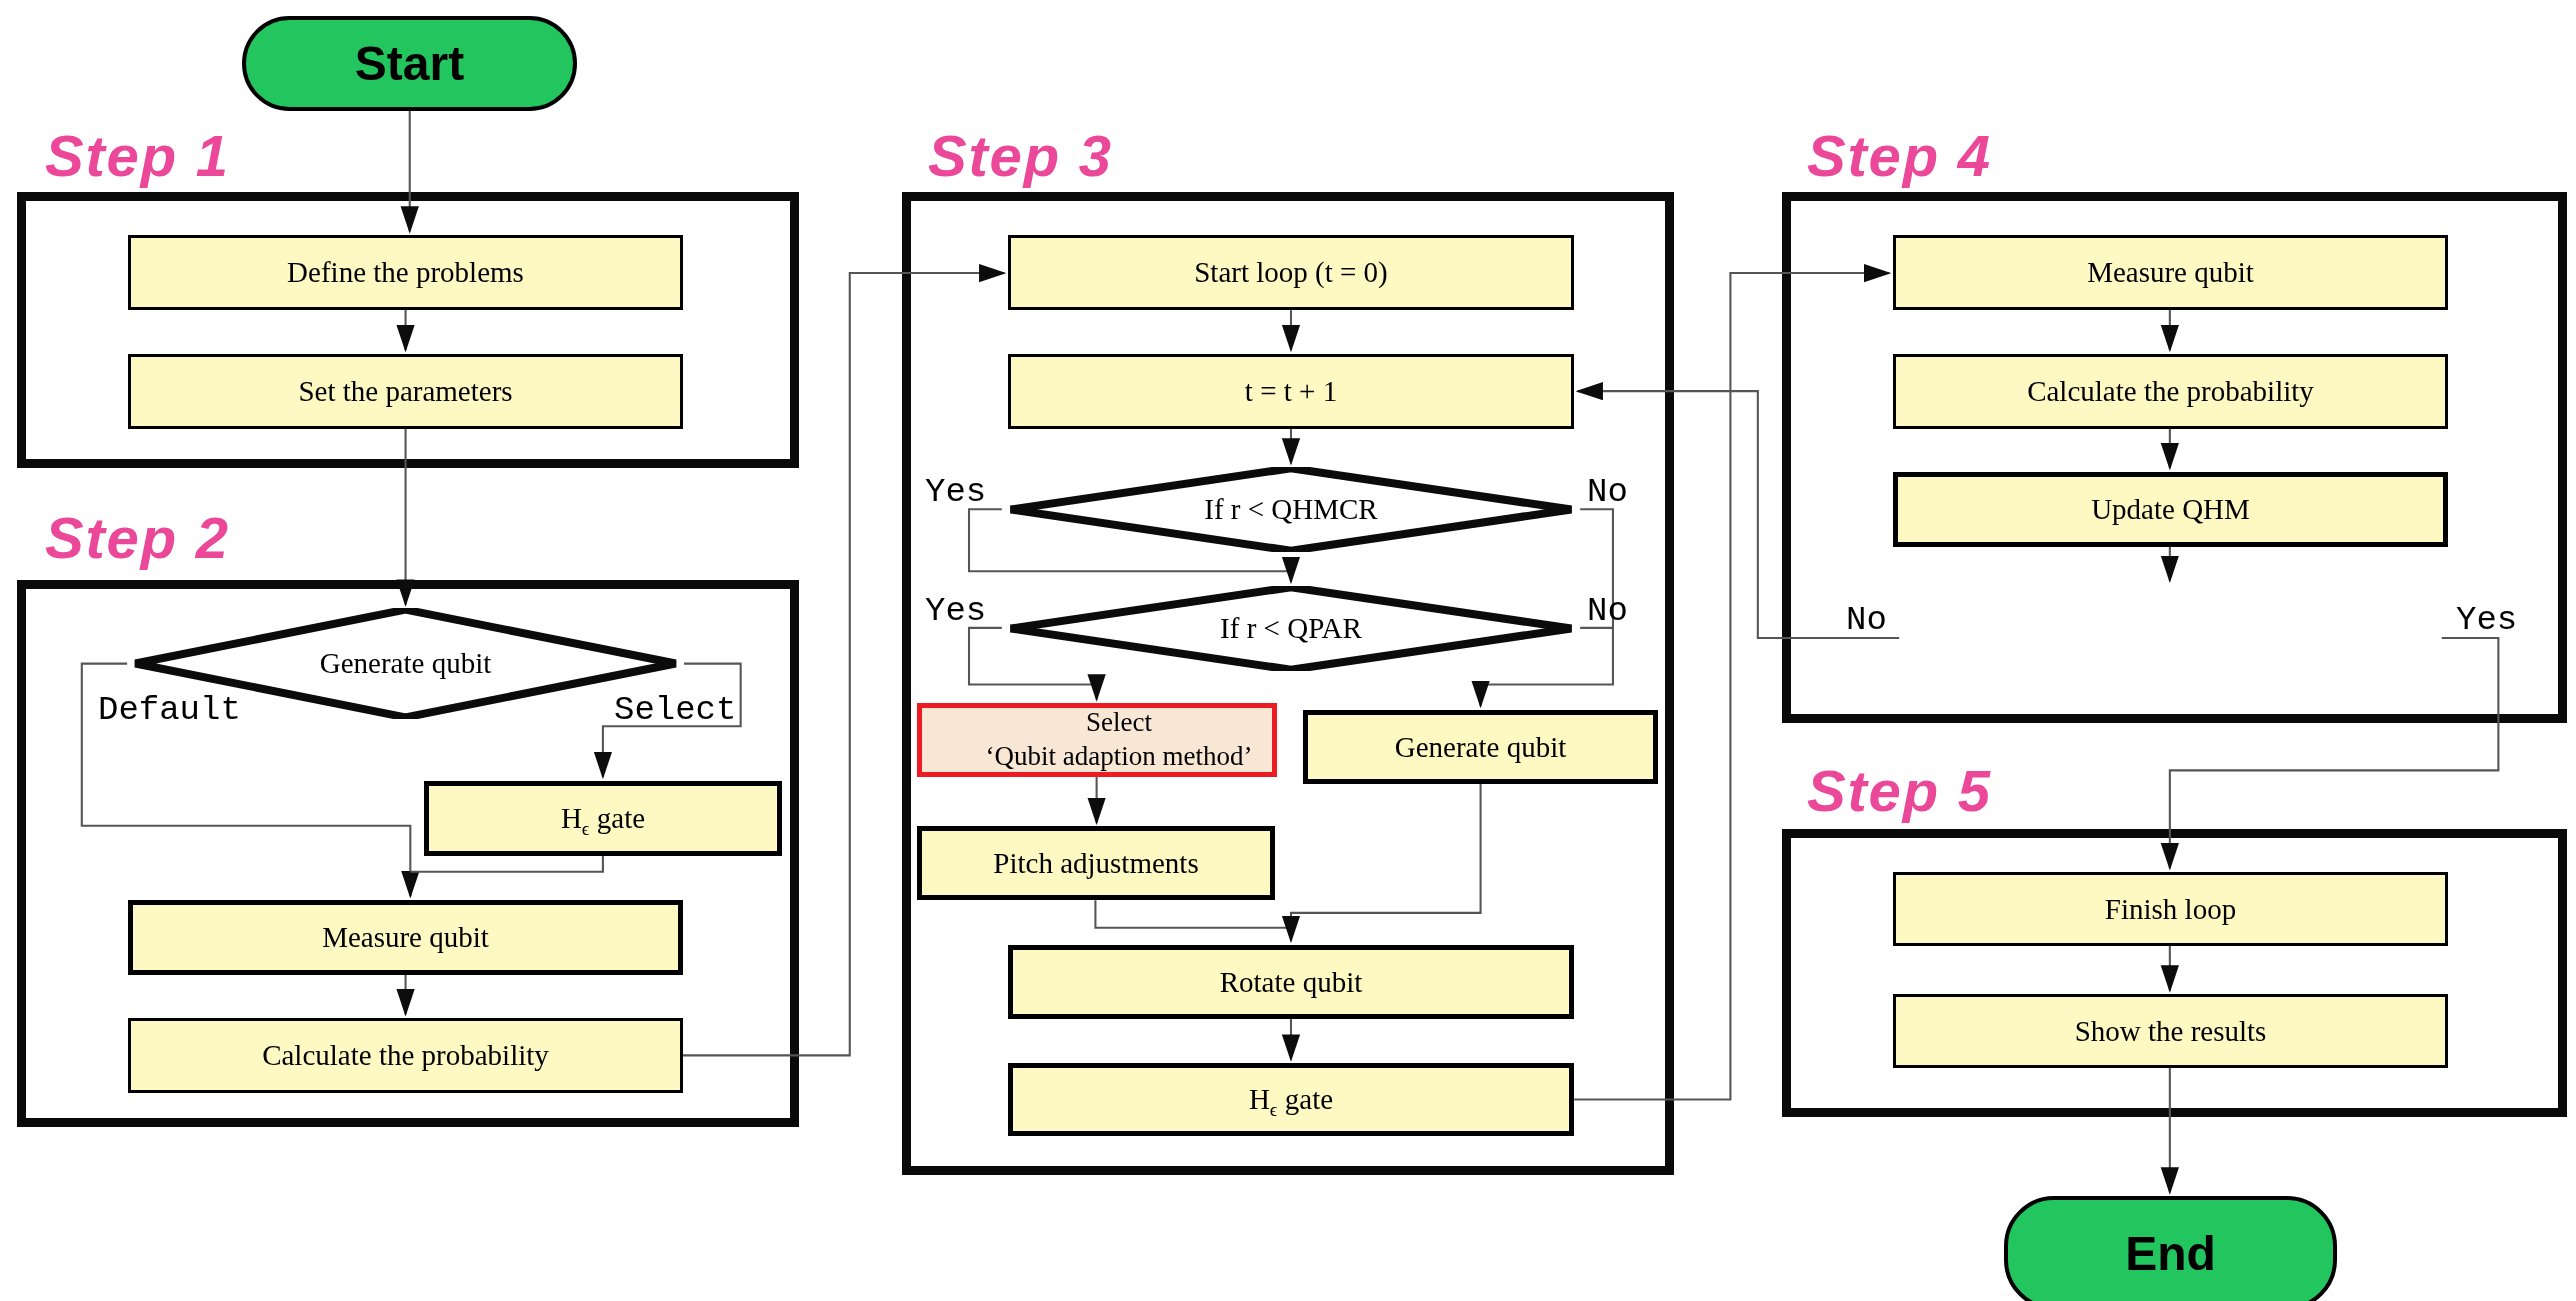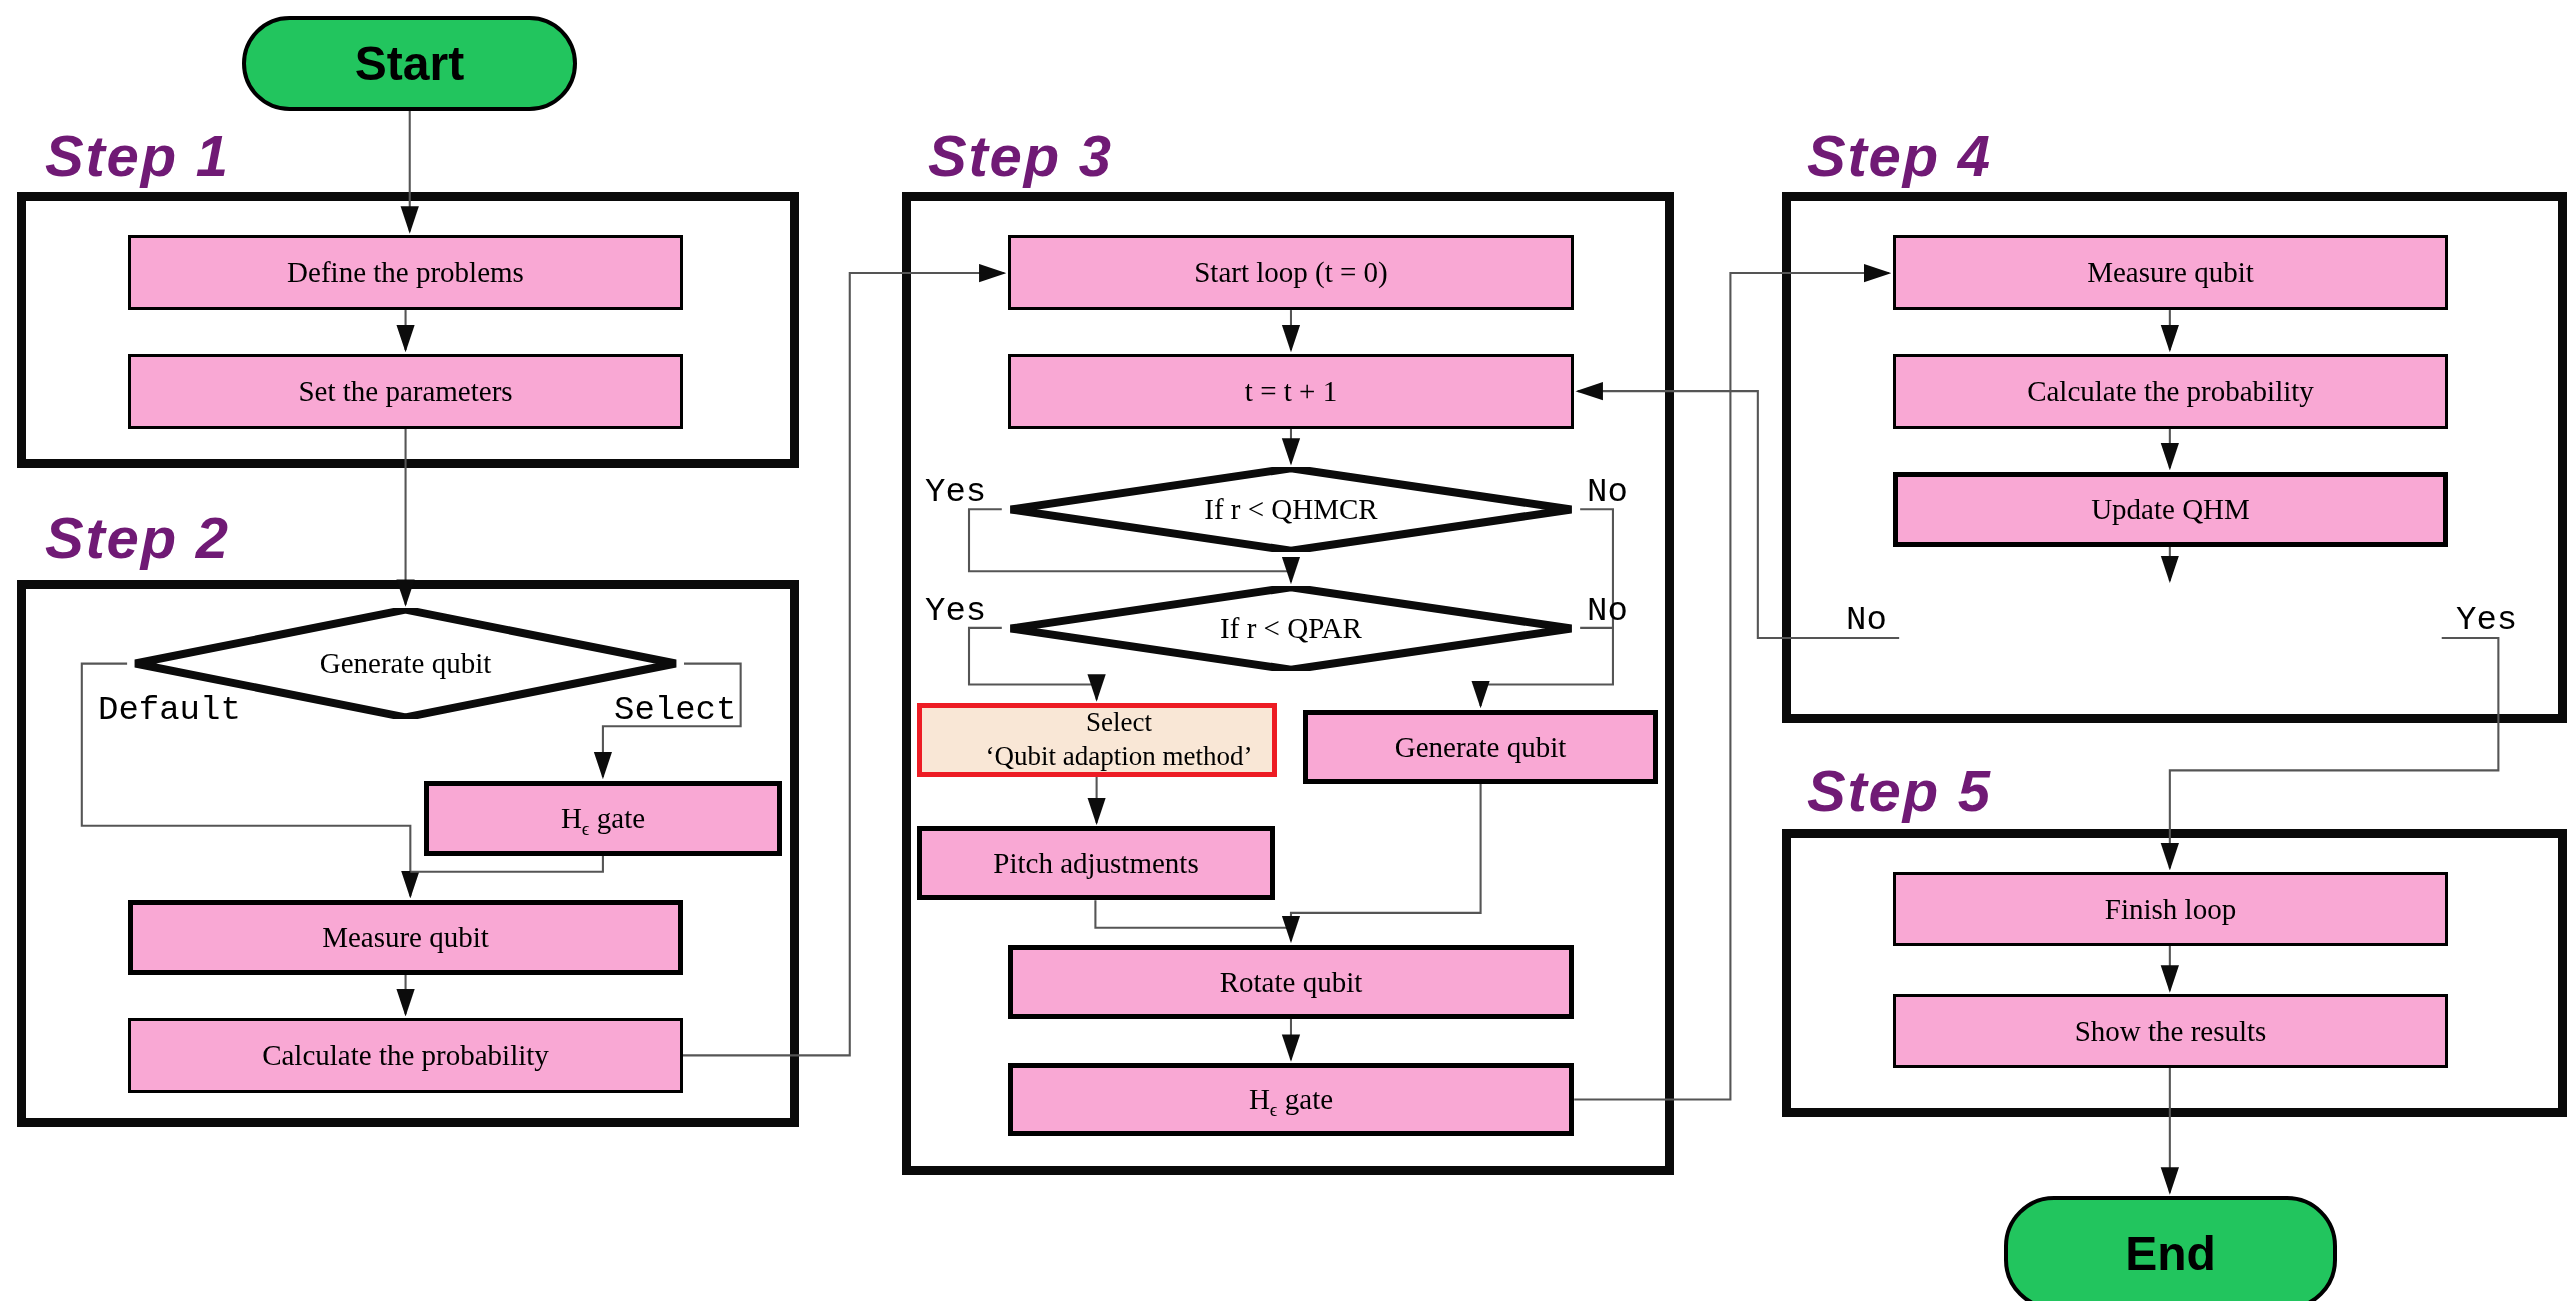--- a/index.html
+++ b/index.html
@@ -16,30 +16,30 @@
     font-family:"Liberation Serif","DejaVu Serif",serif;color:#000;overflow:hidden;
   }
   .container{
     position:absolute;border:9.5px solid var(--container-border);
     box-sizing:border-box;background:transparent;z-index:1;
   }
   #edges{position:absolute;left:0;top:0;z-index:2;}
   .edge{fill:none;stroke:var(--connector);stroke-width:3.5px;}
   .steplabel{
     position:absolute;z-index:3;font-family:"Liberation Sans","DejaVu Sans",sans-serif;
-    font-weight:900;font-style:italic;font-size:58px;letter-spacing:1.8px;color:#701a75;
+    font-weight:900;font-style:italic;font-size:58px;letter-spacing:1.8px;color:#ec4899;
     white-space:nowrap;
   }
   .pill{
     position:absolute;z-index:3;background:#22c55e;border:4.2px solid #000;border-radius:50px;
     display:flex;align-items:center;justify-content:center;box-sizing:border-box;
     font-family:"Liberation Sans","DejaVu Sans",sans-serif;font-weight:bold;font-size:48px;
   }
   .box{
-    position:absolute;z-index:3;background:#f9a8d4;border:3px solid var(--node-border);
+    position:absolute;z-index:3;background:#fef9c3;border:3px solid var(--node-border);
     box-sizing:border-box;display:flex;align-items:center;justify-content:center;
     text-align:center;font-size:29px;line-height:1.25;
   }
   .box.thick{border-width:5.4px;}
   .box.hl{border:5.4px solid var(--highlight-border);background:var(--highlight-fill);padding-left:44px;}
   .diamond{position:absolute;z-index:3;}
   .dshape{position:absolute;left:0;top:0;width:100%;height:100%;}
   .dshape polygon{fill:#fff;stroke:#0b0b0b;stroke-width:8px;}
   .dlabel{
     position:absolute;left:0;top:0;right:0;bottom:0;display:flex;align-items:center;

